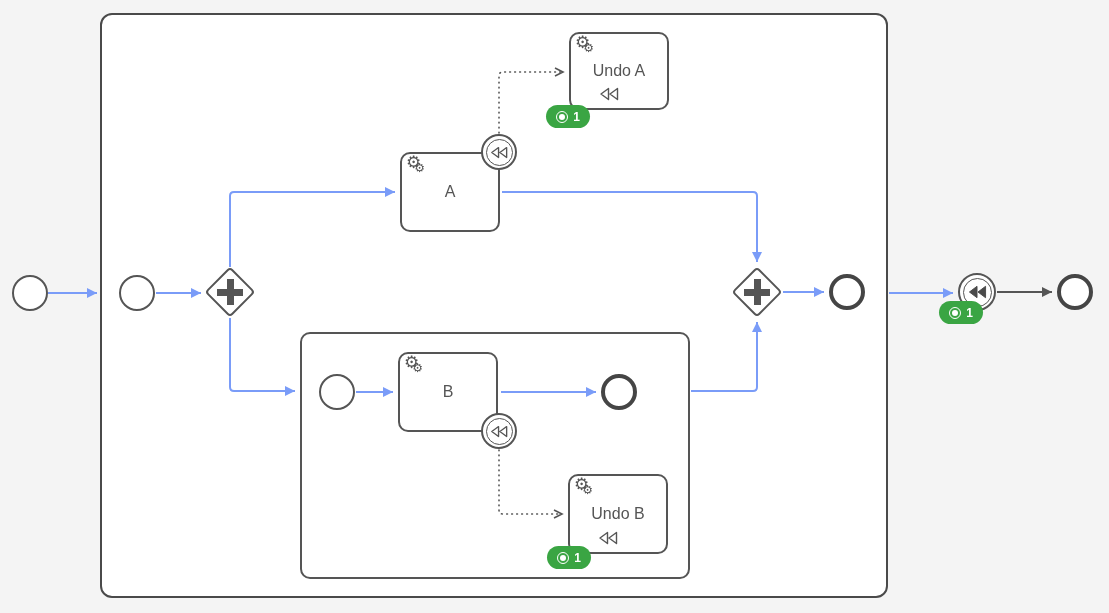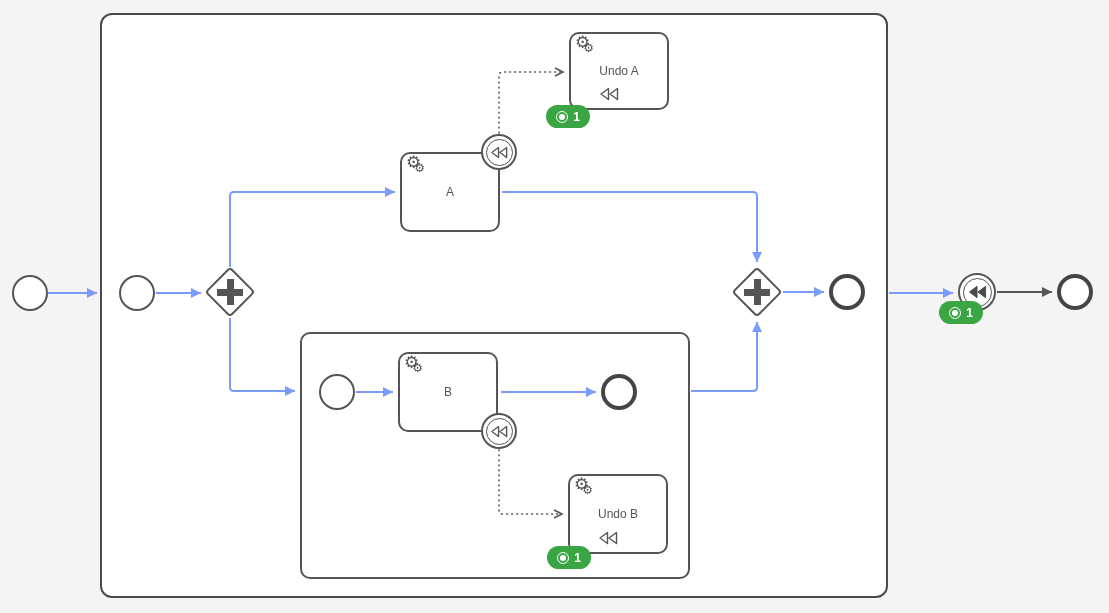--- a/index.html
+++ b/index.html
@@ -41,21 +41,21 @@
 
   .gw{position:absolute;width:36px;height:36px;background:#fff;border:2.5px solid var(--element-stroke);
     border-radius:4px;transform:rotate(45deg);z-index:4}
   .gwplus{position:absolute;width:36px;height:36px;z-index:4}
   .pb{position:absolute;background:var(--element-stroke)}
   .pb.h{left:5px;right:5px;top:calc(50% - 3.5px);height:7px}
   .pb.v{top:5px;bottom:5px;left:calc(50% - 3.5px);width:7px}
 
   .task{position:absolute;width:100px;background:var(--task-fill);border:2px solid var(--element-stroke);
     border-radius:10px;display:flex;align-items:center;justify-content:center;z-index:4}
-  .tlabel{font-size:12px;color:var(--label-color)}
+  .tlabel{font-size:16px;color:var(--label-color)}
   .gears{position:absolute;top:0px;left:4px;display:flex;color:var(--element-stroke);line-height:1;
     font-family:"DejaVu Sans",sans-serif;font-style:normal}
   .gears i{font-style:normal}
   .g1{font-size:17px}
   .g2{font-size:12px;margin-left:-7px;position:relative;top:8px}
   .comp-marker{position:absolute;bottom:7px;left:calc(50% - 20px)}
 
   .badge{position:absolute;height:23px;min-width:44px;background:var(--badge-bg);border-radius:12px;
     display:flex;align-items:center;justify-content:center;gap:5px;padding:0 8px;z-index:5}
   .bdot{width:12px;height:12px;border:1.5px solid #fff;border-radius:50%;position:relative;display:inline-block}

